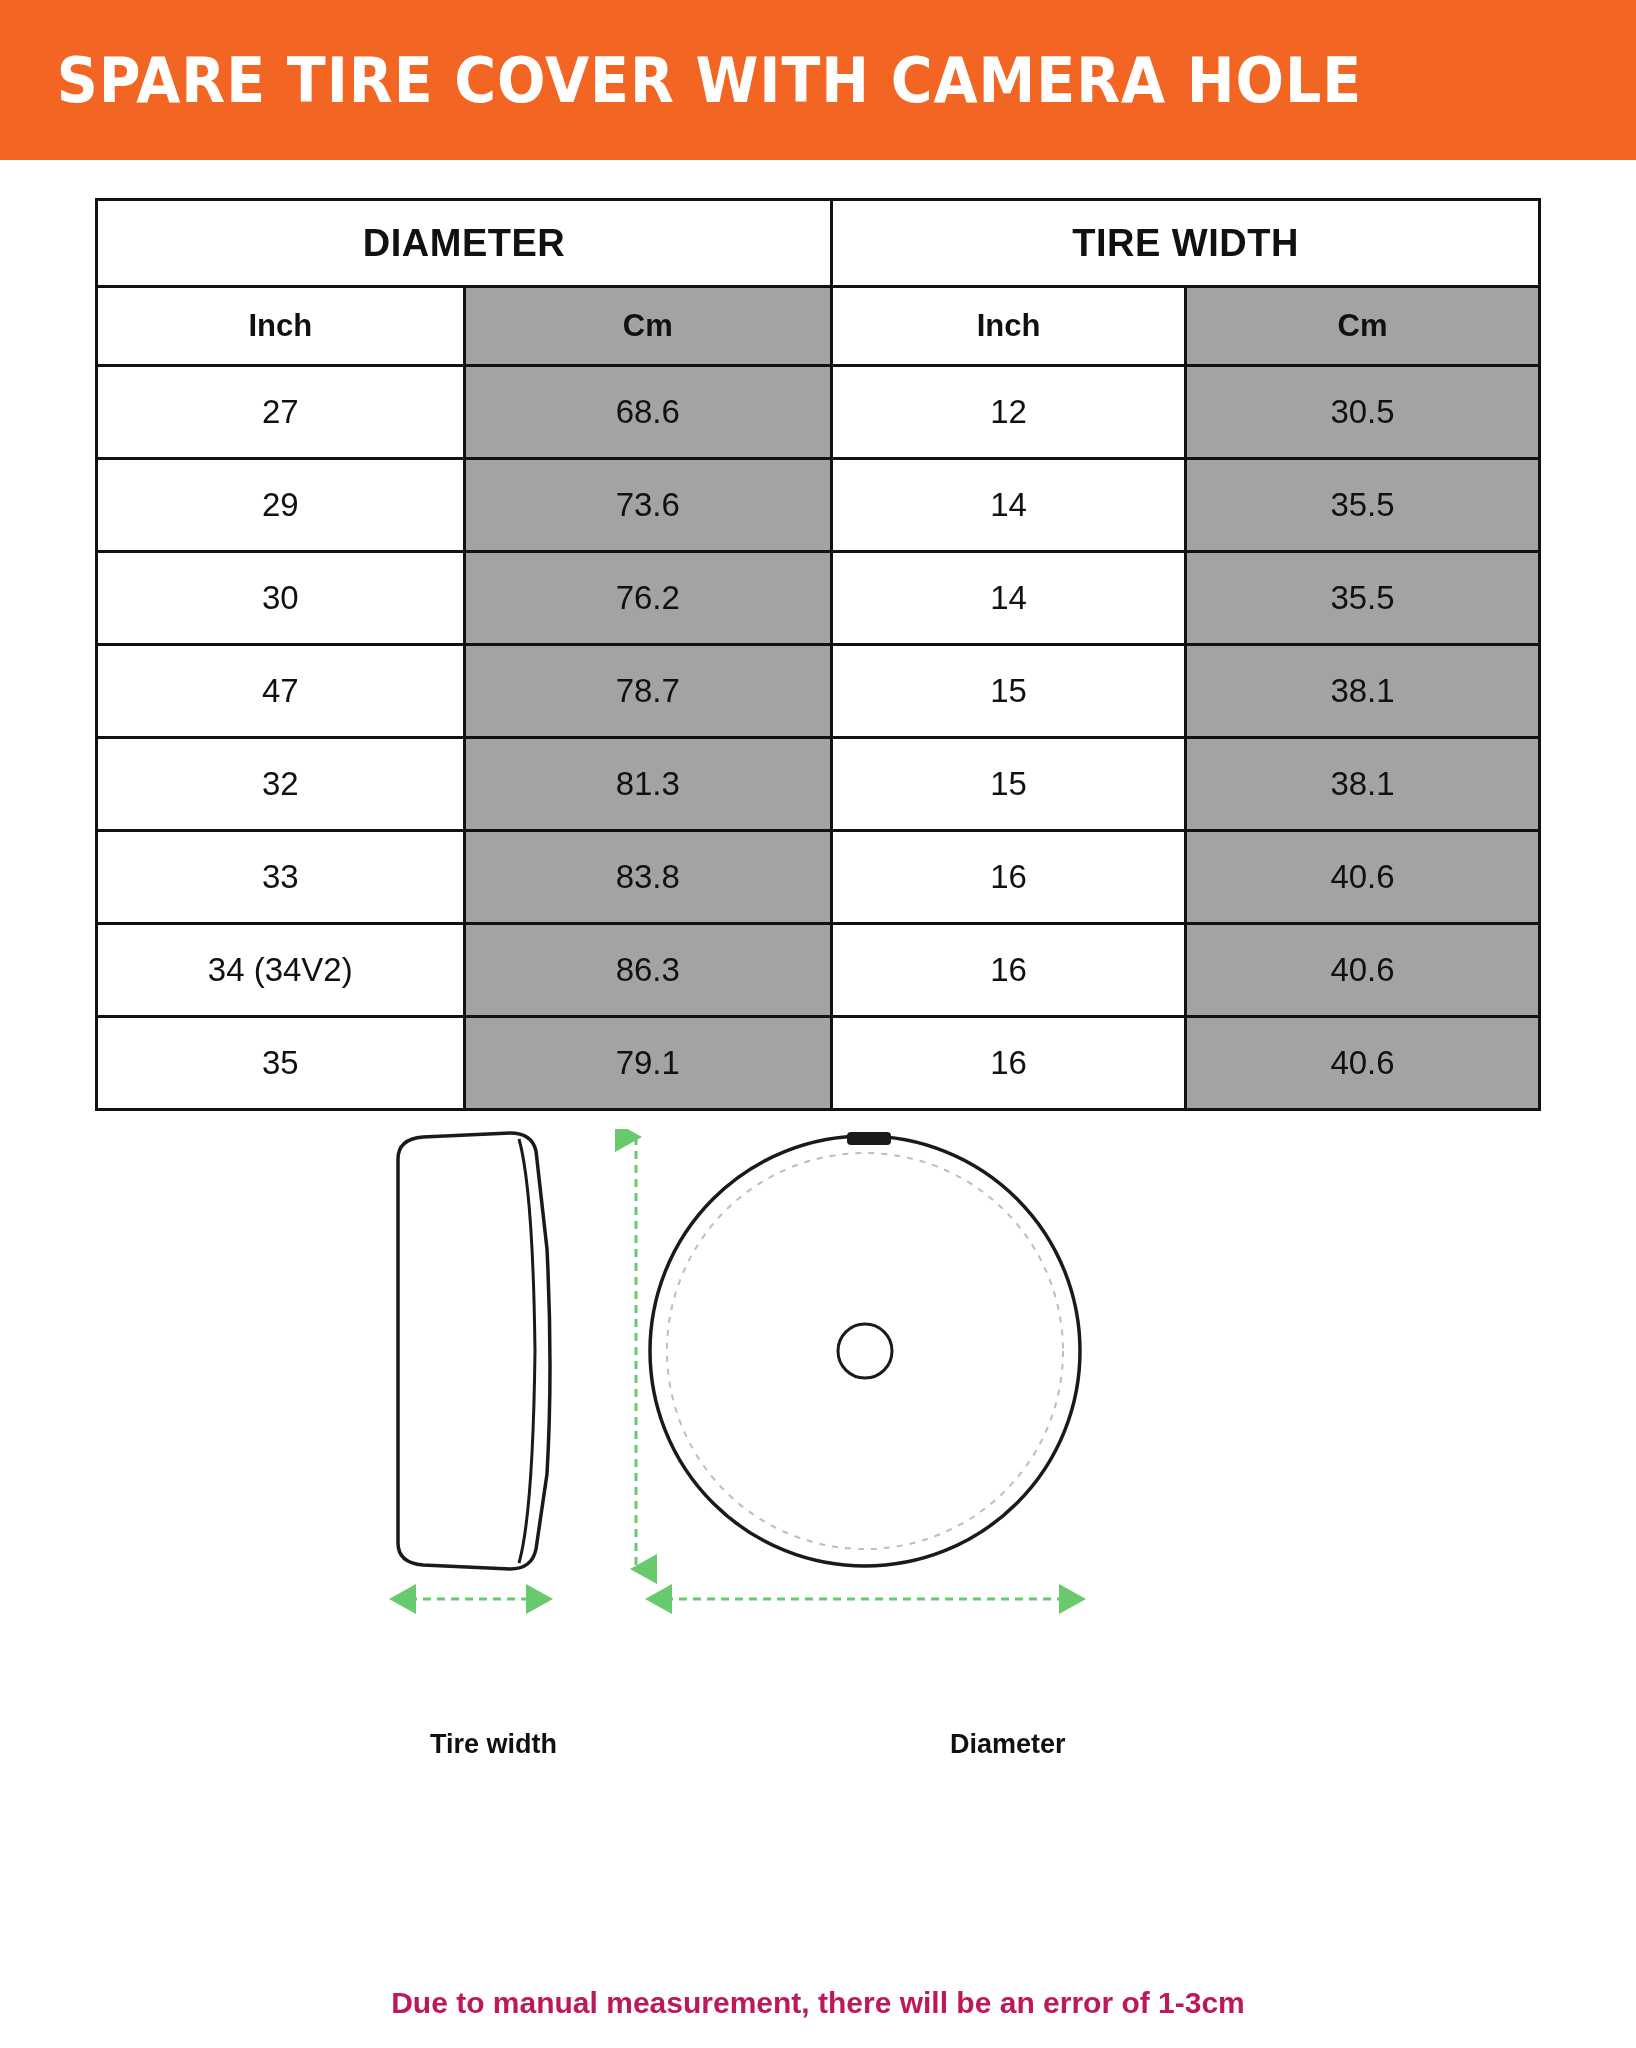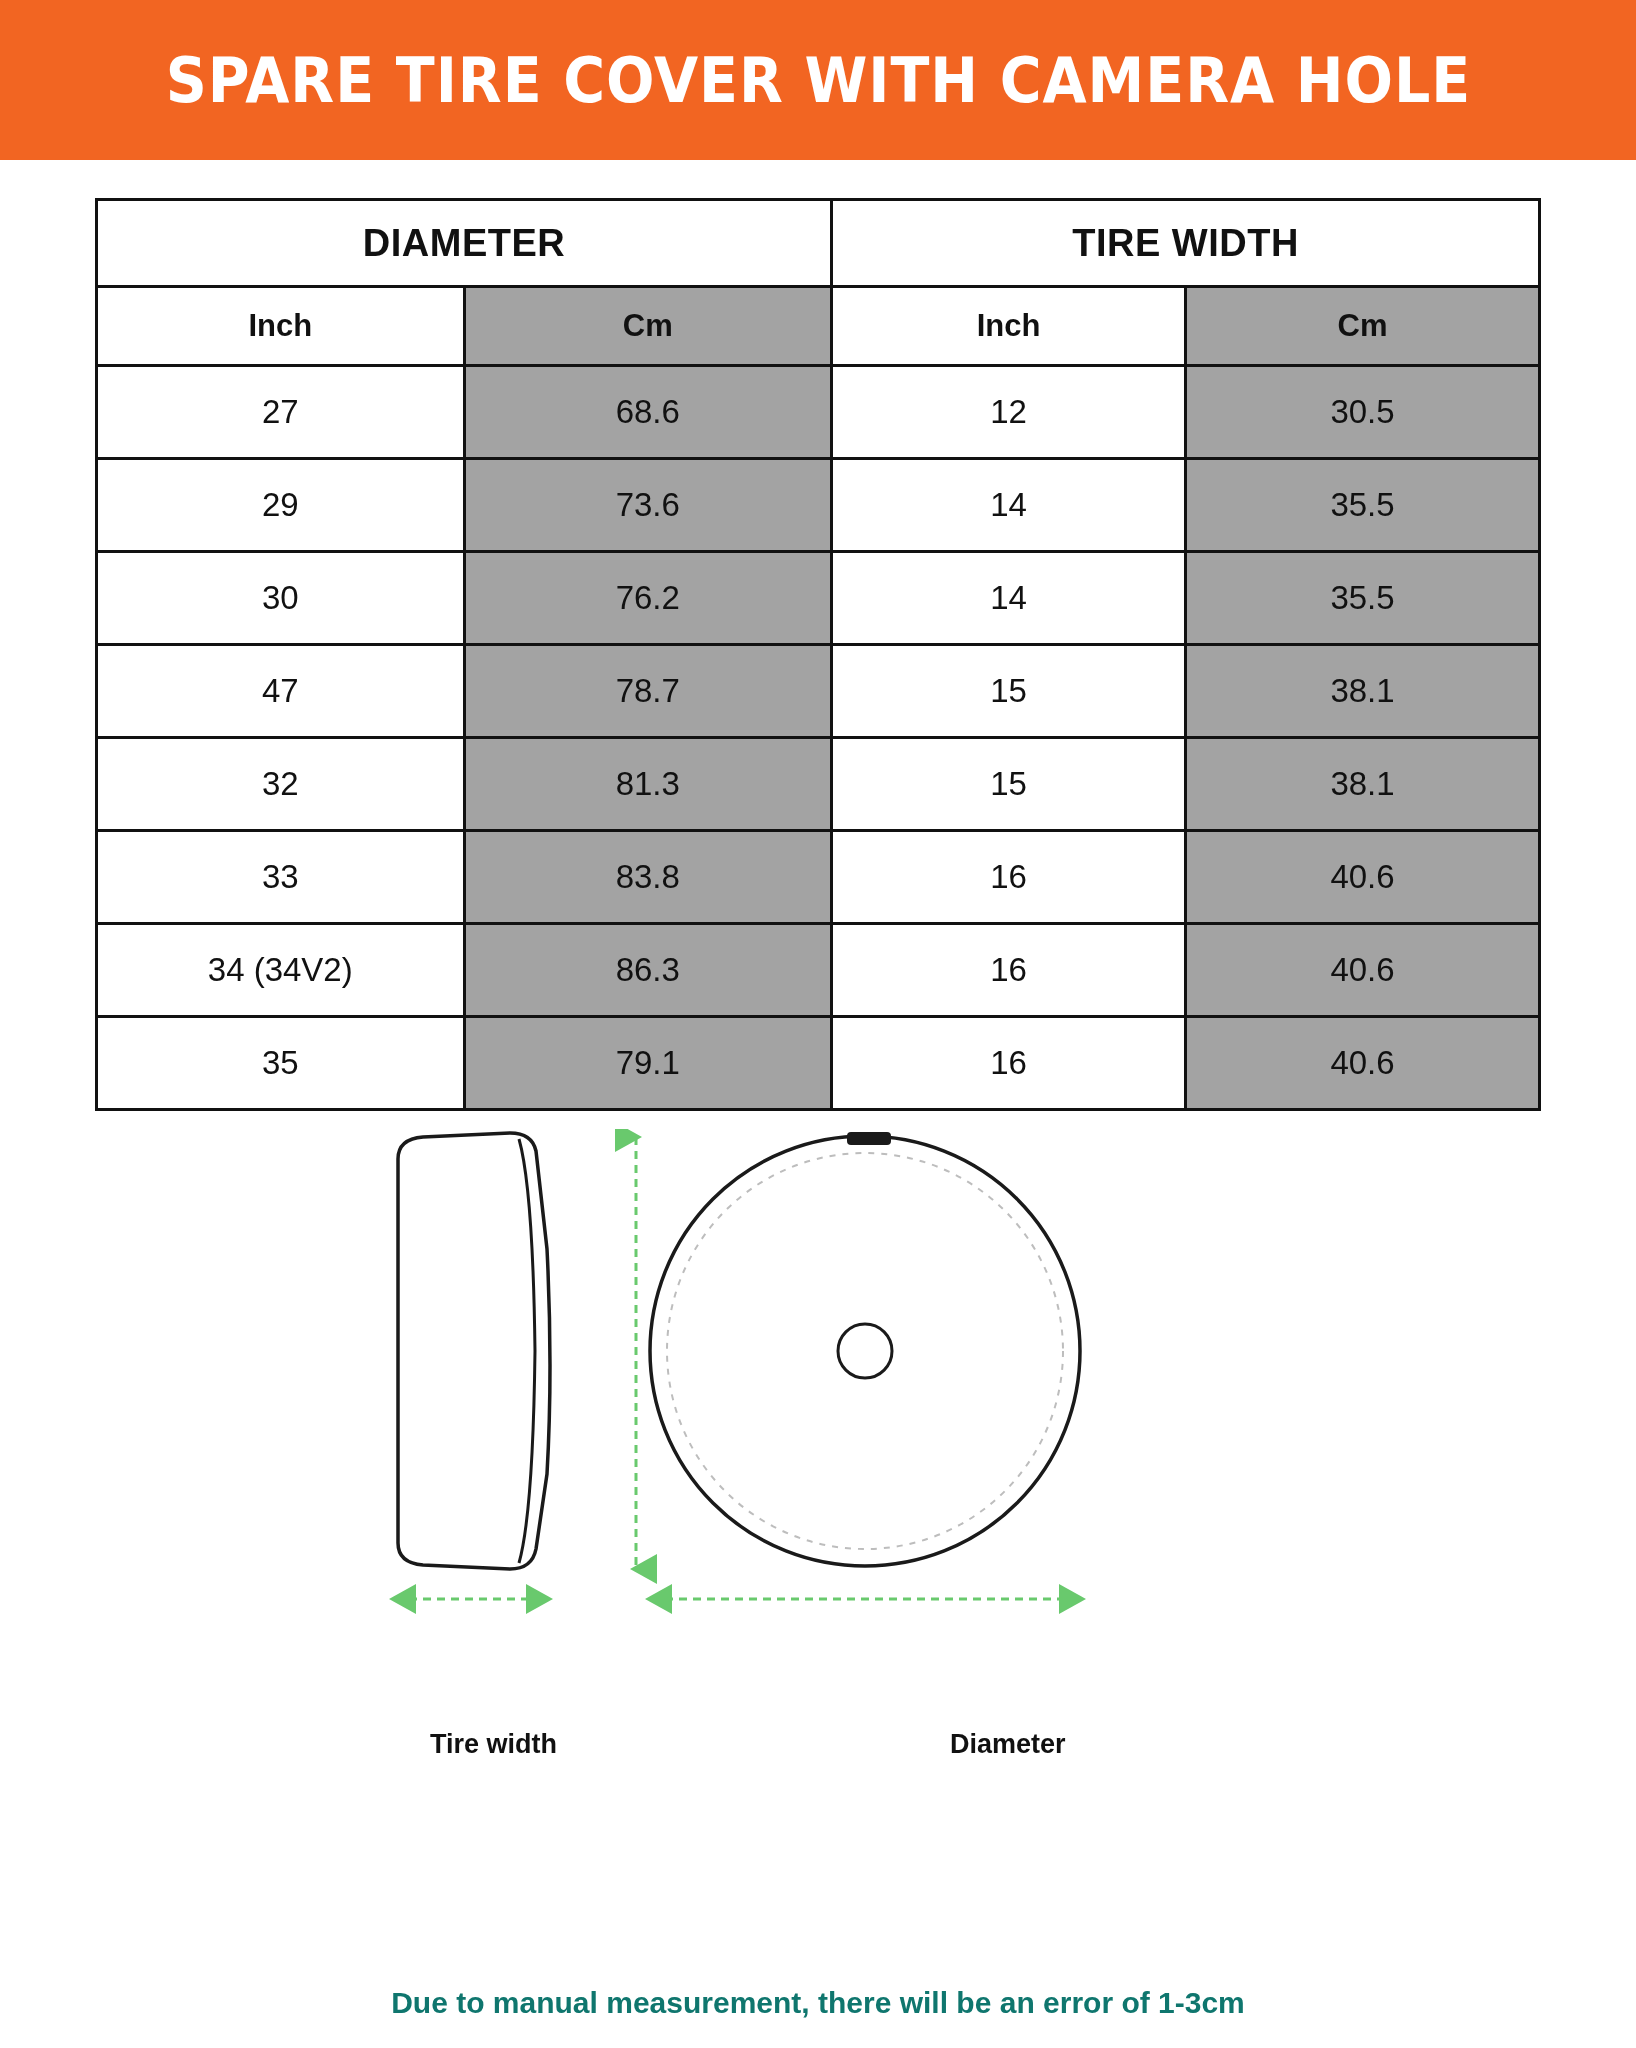--- a/index.html
+++ b/index.html
@@ -15,21 +15,21 @@
     position: relative;
     overflow: hidden;
   }
 
   
   .banner {
     background: #f26522;
     height: 160px;
     display: flex;
     align-items: center;
-    justify-content: center;
+    justify-content: flex-start;
   }
   .banner-title {
     color: #ffffff;
     font-size: 62px;
     font-weight: 700;
     letter-spacing: 1px;
     text-align: center;
     font-family: "DejaVu Sans", sans-serif;
     transform: scaleX(0.92);
   }
@@ -100,21 +100,21 @@
   }
   .cap-tire { left: 335px; top: 0; }
   .cap-diam { left: 855px; top: 0; }
 
   .footnote {
     position: absolute;
     bottom: 28px;
     left: 0;
     width: 100%;
     text-align: center;
-    color: #0f766e;
+    color: #be185d;
     font-size: 30px;
     font-weight: 700;
     font-family: "Liberation Sans", sans-serif;
   }
 </style>
 </head>
 <body>
 
 <div class="banner">
   <div class="banner-title">SPARE TIRE COVER WITH CAMERA HOLE</div>

